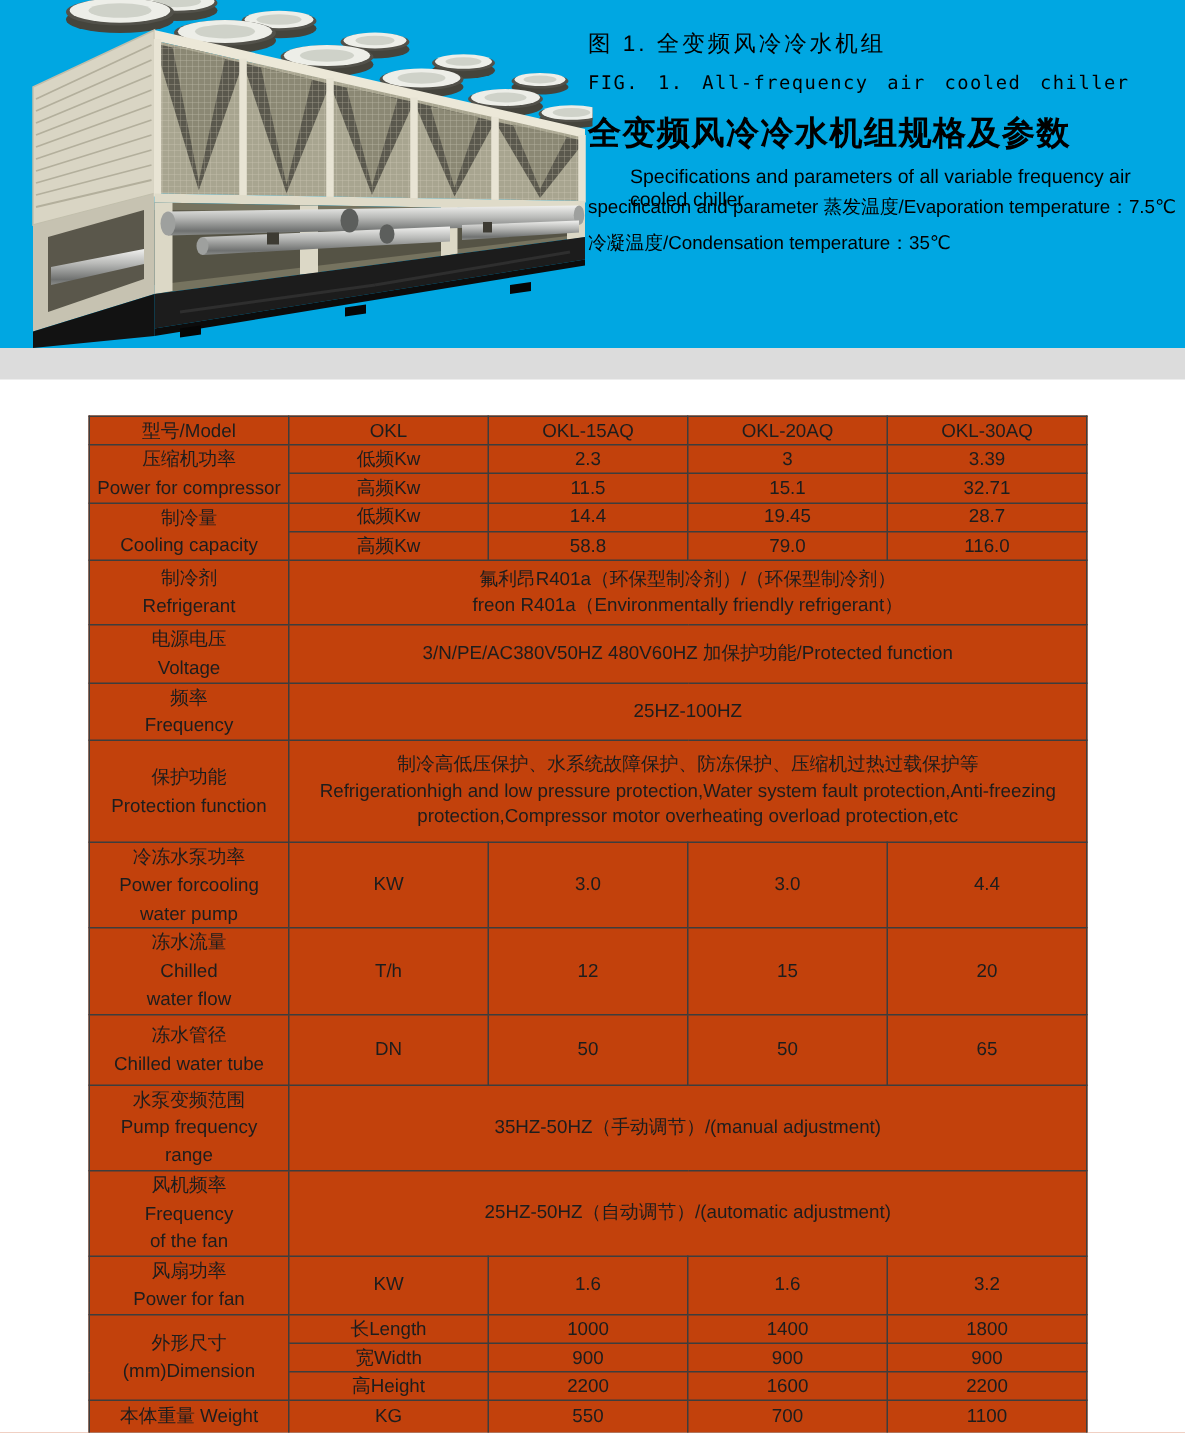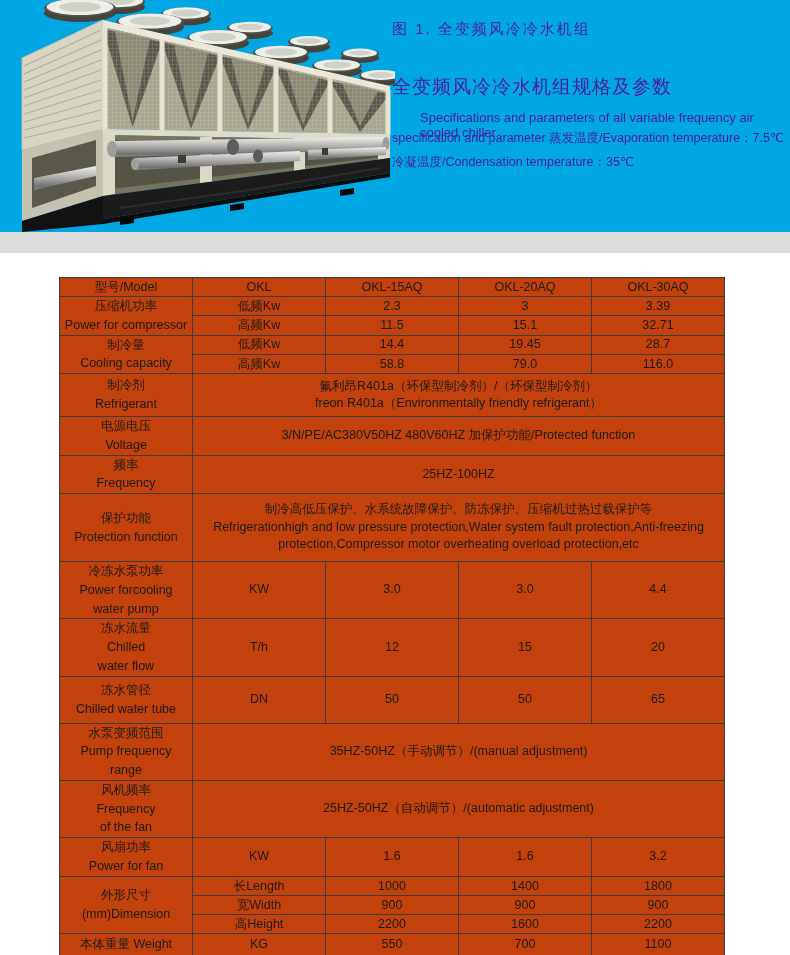--- a/index.html
+++ b/index.html
@@ -13,34 +13,34 @@
 
   
   .hero {
     position: absolute; left: 0; top: 0;
     width: 790px; height: 232px;
     background: #00a7e2;
   }
   .hero-photo { position: absolute; left: 0; top: 0; }
   .hero-text {
     position: absolute; left: 392px; top: 0;
-    width: 396px; height: 232px; color: #4c1d95;
+    width: 396px; height: 232px; color: #000000;
   }
   .fig-zh {
     position: absolute; left: 0; top: 20px;
     font-size: 15px; letter-spacing: 2px;
   }
   .fig-en {
     position: absolute; left: 0; top: 47px;
     font-family: "DejaVu Sans Mono", "Liberation Mono", monospace;
     font-size: 12.5px; letter-spacing: 1px; word-spacing: 4px;
   }
   .big-title {
     position: absolute; left: 0; top: 74px;
-    font-size: 19px; font-weight: 400; letter-spacing: 1px;
+    font-size: 22px; font-weight: 700; letter-spacing: 1px;
   }
   .sub-1 { position: absolute; left: 0; top: 110px; font-size: 13px; padding-left: 28px; }
   .sub-2 { position: absolute; left: 0; top: 130px; font-size: 12.5px; }
   .sub-3 { position: absolute; left: 0; top: 154px; font-size: 12.5px; text-align: right; }
 
   
   .band {
     position: absolute; left: 0; top: 232px;
     width: 790px; height: 21px; background: #dcdcdc;
   }
@@ -237,20 +237,21 @@
         <line x1="250" y1="190" x2="380" y2="168"></line>
       </g>
       <polygon points="120,219 134,217 134,223 120,225" fill="#060606"></polygon>
       <polygon points="230,205 244,203 244,209 230,211" fill="#060606"></polygon>
       <polygon points="340,190 354,188 354,194 340,196" fill="#060606"></polygon>
     </g>
   </svg>
 
   <div class="hero-text">
     <div class="fig-zh">图 1.  全变频风冷冷水机组</div>
+    <div class="fig-en">FIG. 1. All-frequency air cooled chiller</div>
     <div class="big-title">全变频风冷冷水机组规格及参数</div>
     <div class="sub-1">Specifications and parameters of all variable frequency air cooled chiller</div>
     <div class="sub-2">specification and parameter  蒸发温度/Evaporation temperature：7.5℃</div>
     <div class="sub-3">冷凝温度/Condensation temperature：35℃</div>
   </div>
 </div>
 
 <div class="band"></div>
 
 <table class="spec-table">

